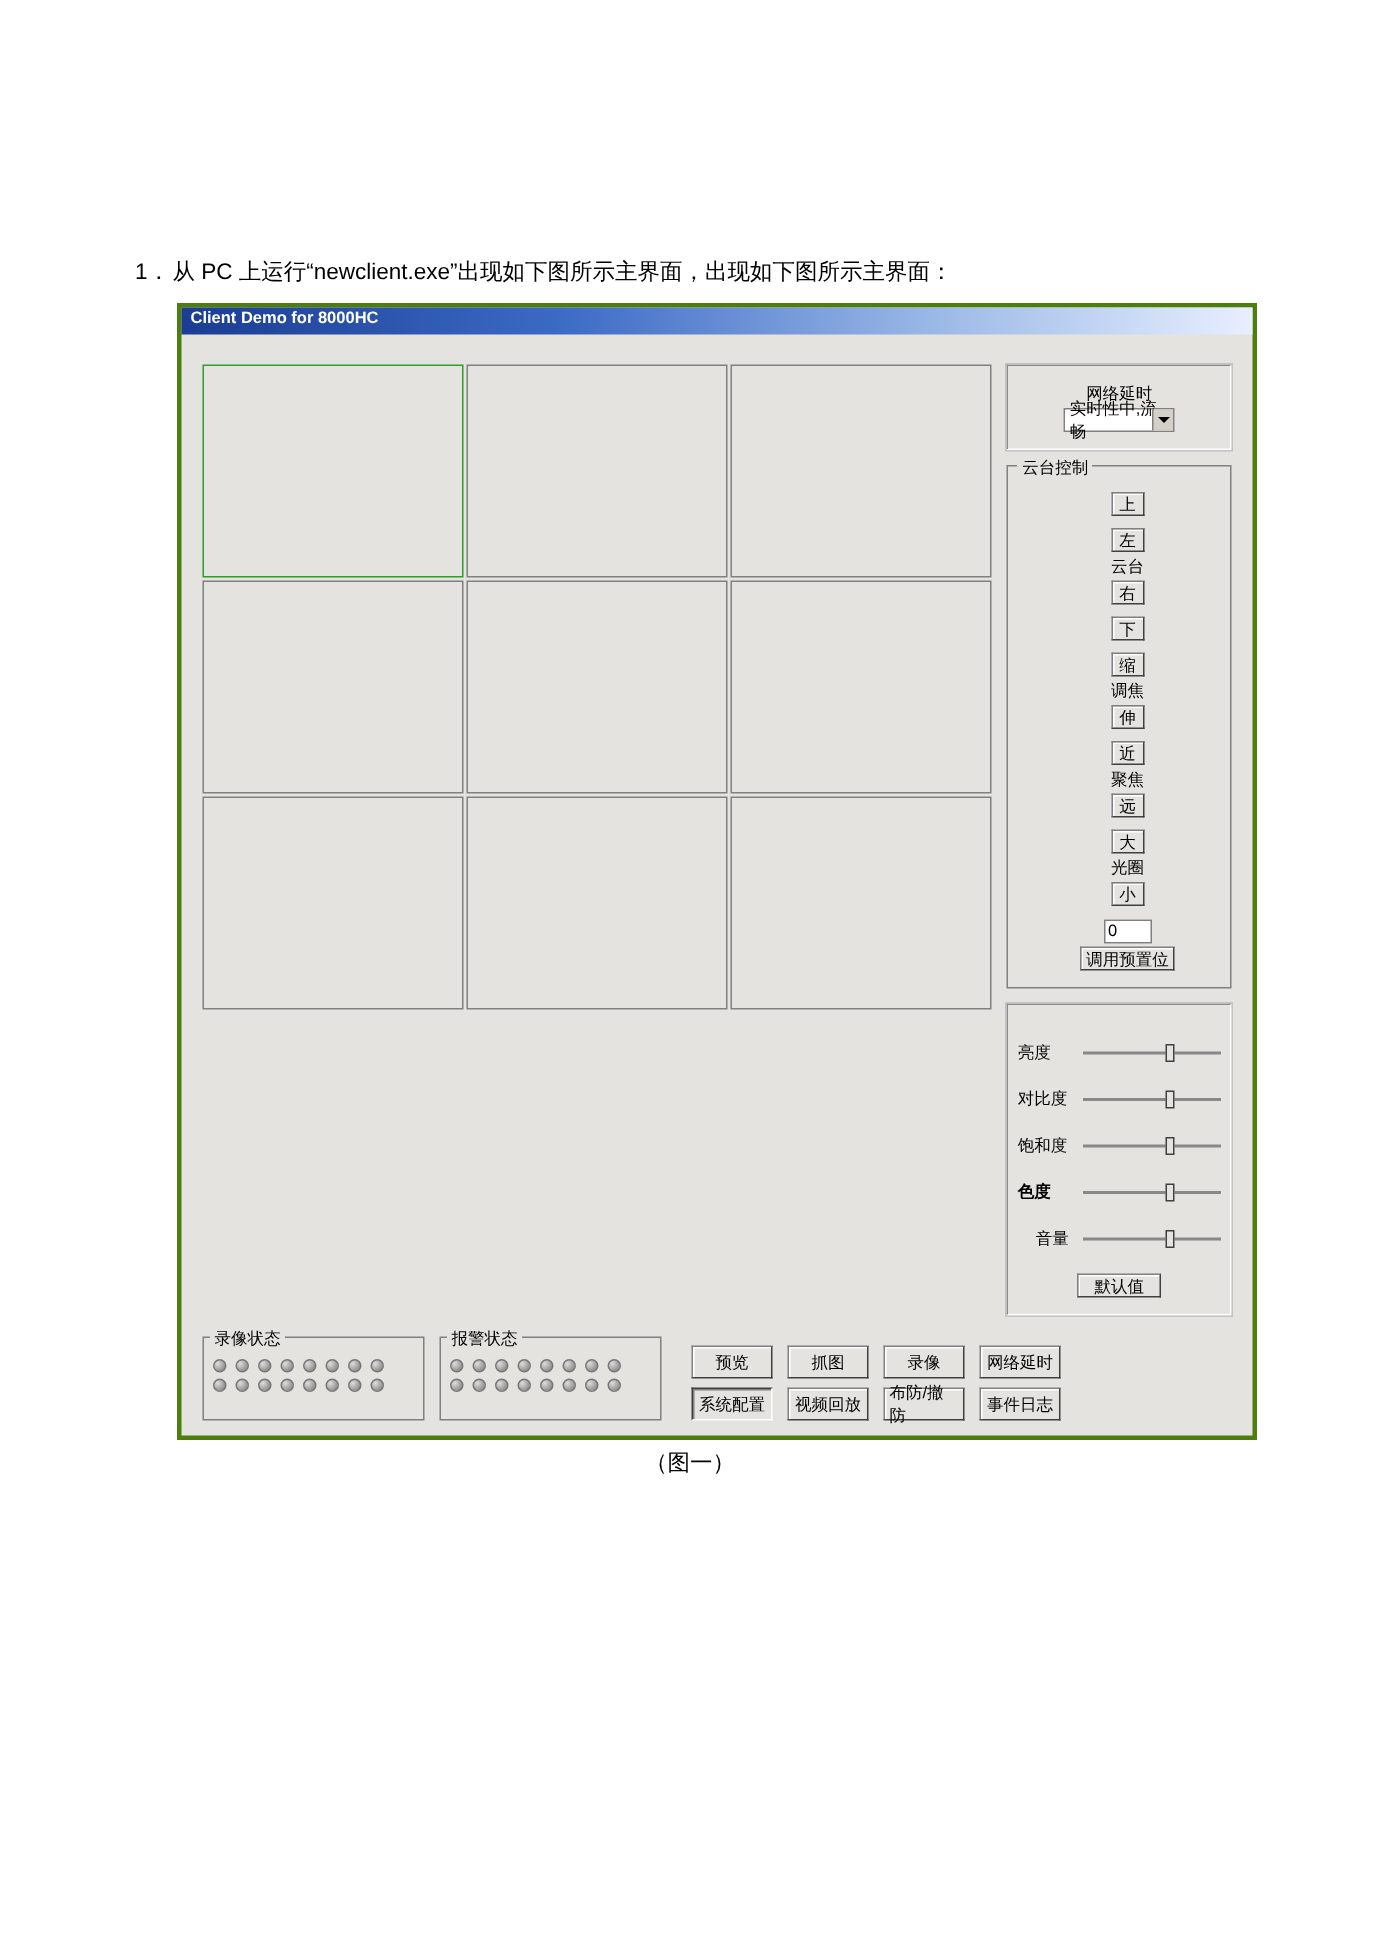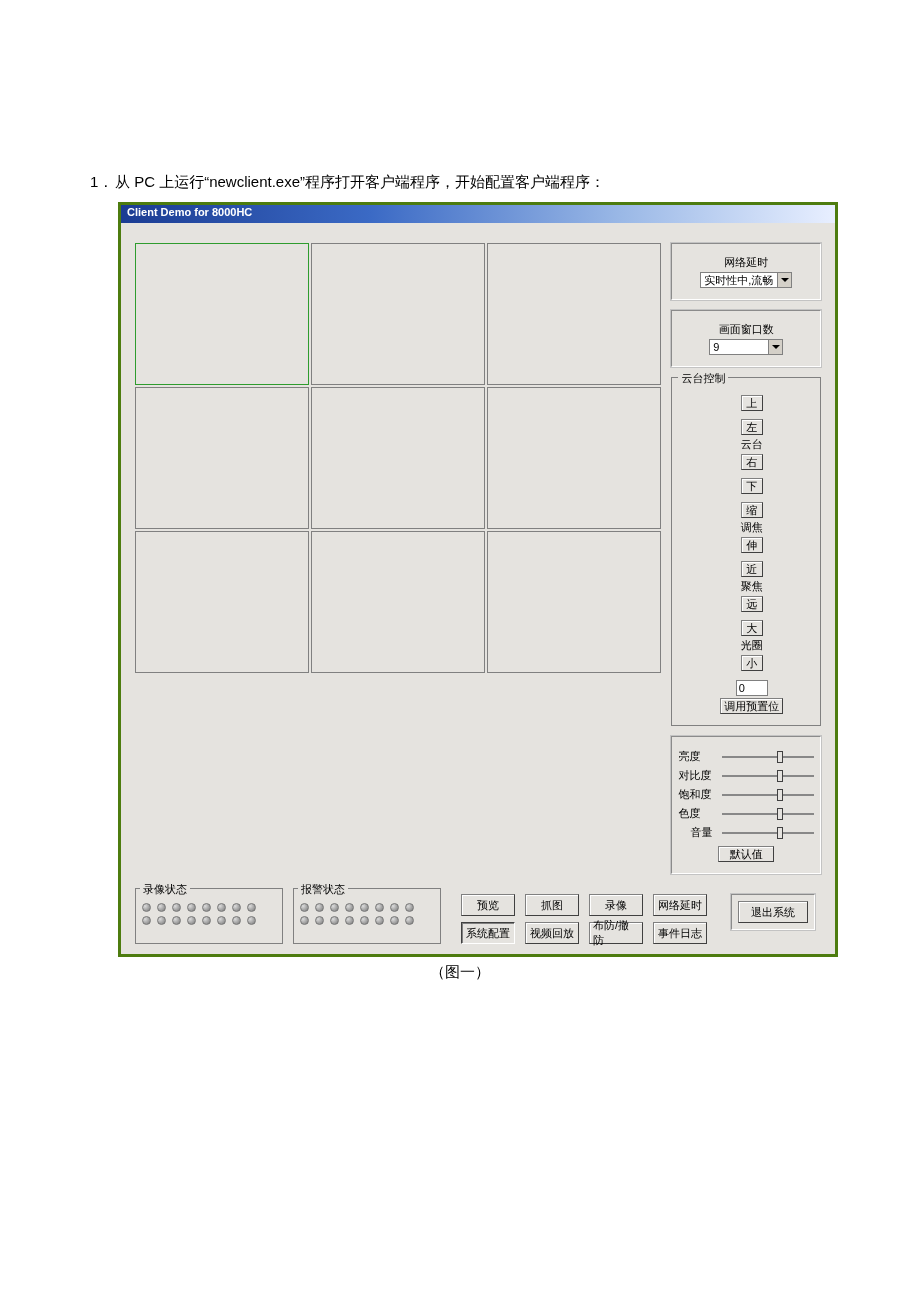--- a/index.html
+++ b/index.html
@@ -127,21 +127,21 @@
     cursor: default;
   }
   .btn.big { min-width: 50px; height: 22px; font-size: 11px; }
   .btn.wide { min-width: 56px; }
   .btn.pressed {
     border-color:#404040;
     border-right-color:#fff; border-bottom-color:#fff;
     box-shadow: inset 1px 1px 0 #808080;
   }
   .ptz-grid { display:flex; flex-direction:column; align-items:center; gap:2px; }
-  .slider-row { display:flex; align-items:center; gap:4px; margin:4px 0; font-size:11px;}
+  .slider-row { display:flex; align-items:center; gap:4px; margin:16px 0; font-size:11px;}
   .slider {
     flex:1; height:2px; background:#888; position:relative; margin-left:6px;
   }
   .thumb {
     position:absolute; top:-5px; width:6px; height:12px;
     background:#e5e3df; border:1px solid #404040;
     left: 60%;
   }
   .bottom {
     display:flex; gap:10px; padding: 6px 14px 10px 14px; align-items:stretch;
@@ -164,21 +164,21 @@
     align-content:center; margin-left: 10px; padding-top:6px;
   }
   .exit-wrap { margin-left:auto; display:flex; align-items:flex-start; padding-right:6px; padding-top:6px;}
   .exit-panel { border:1px solid #fff; border-top-color:#8b8b8b; border-left-color:#8b8b8b; outline:1px solid #c3c3c3; padding:6px; }
 </style>
 </head>
 <body>
 
 <div class="page">
   <div class="step">
-    <span class="step-num">1．</span><span>从 PC 上运行“newclient.exe”程序打开客户端程序，开始配置客户端程序：</span>
+    <span class="step-num">1．</span><span>从 PC 上运行“newclient.exe”出现如下图所示主界面，出现如下图所示主界面：</span>
   </div>
 
   <div class="app">
     <div class="titlebar">Client Demo for 8000HC</div>
 
     <div class="client">
       <div class="video-grid">
         <div class="video-cell active"></div>
         <div class="video-cell"></div>
         <div class="video-cell"></div>
@@ -187,36 +187,27 @@
         <div class="video-cell"></div>
         <div class="video-cell"></div>
         <div class="video-cell"></div>
         <div class="video-cell"></div>
       </div>
 
       <div class="right-col">
         <div class="panel">
           <div class="row">
             <span class="label">网络延时</span>
-            <div class="combo" style="width:92px;">
+            <div class="combo" style="width:74px;">
               <span>实时性中,流畅</span>
               <span class="arrow"></span>
             </div>
           </div>
         </div>
 
-        <div class="panel">
-          <div class="row">
-            <span class="label">画面窗口数</span>
-            <div class="combo" style="width:74px;">
-              <span>9</span>
-              <span class="arrow"></span>
-            </div>
-          </div>
-        </div>
 
         <div class="group">
           <span class="group-title">云台控制</span>
           <div class="ptz-grid">
             <div class="row row-center">
                 <div class="btn">上</div>
               </div>
             <div class="row row-center">
               <div class="btn">左</div>
               <span class="label" style="padding:0 4px;">云台</span>
@@ -260,21 +251,21 @@
                 <div class="thumb"></div>
               </div>
             </div>
           <div class="slider-row">
               <span style="width:34px;">饱和度</span>
               <div class="slider">
                 <div class="thumb"></div>
               </div>
             </div>
           <div class="slider-row">
-              <span style="width:34px;">色度</span>
+              <span style="width:34px;font-weight:bold;">色度</span>
               <div class="slider">
                 <div class="thumb"></div>
               </div>
             </div>
           <div class="slider-row">
               <span style="width:34px;text-align:right;">音量</span>
               <div class="slider">
                 <div class="thumb"></div>
               </div>
             </div>
@@ -337,22 +328,17 @@
         <div class="btn big">预览</div>
         <div class="btn big">抓图</div>
         <div class="btn big">录像</div>
         <div class="btn big">网络延时</div>
         <div class="btn big pressed">系统配置</div>
         <div class="btn big">视频回放</div>
         <div class="btn big">布防/撤防</div>
         <div class="btn big">事件日志</div>
       </div>
 
-      <div class="exit-wrap">
-        <div class="exit-panel">
-          <div class="btn big" style="min-width:70px;">退出系统</div>
-        </div>
-      </div>
     </div>
   </div>
 
   <div class="caption">（图一）</div>
 </div>
 
 </body></html>

